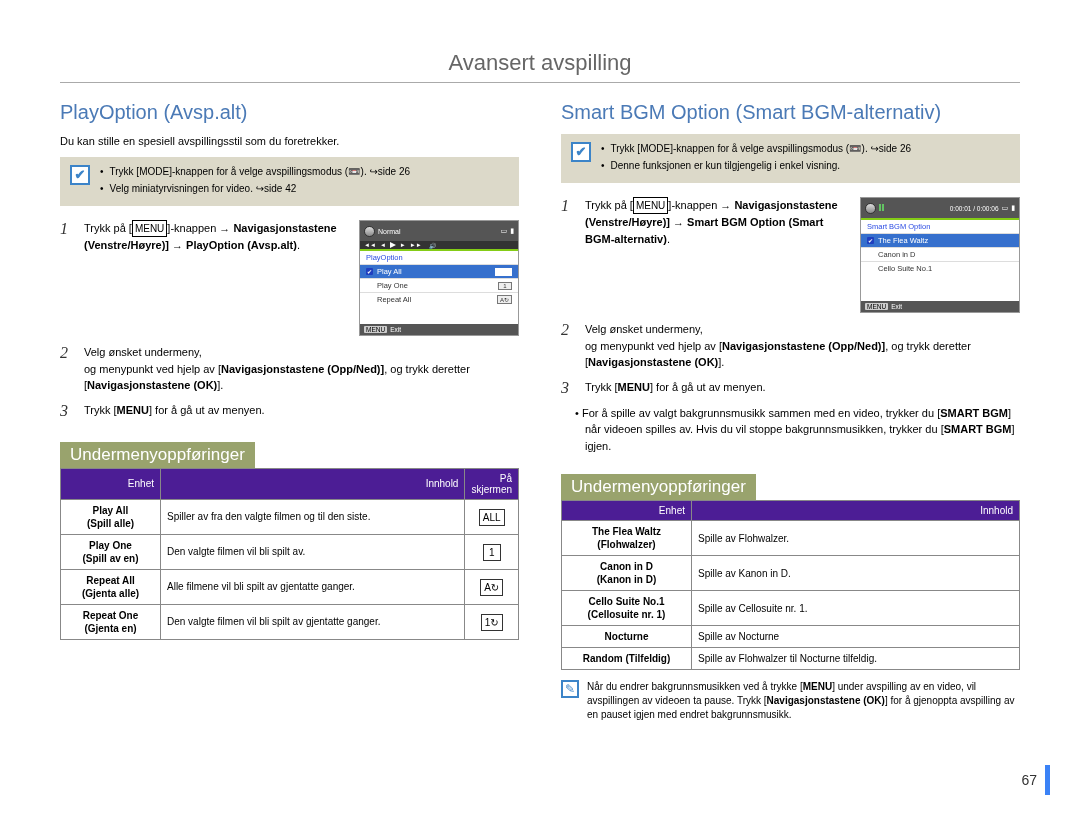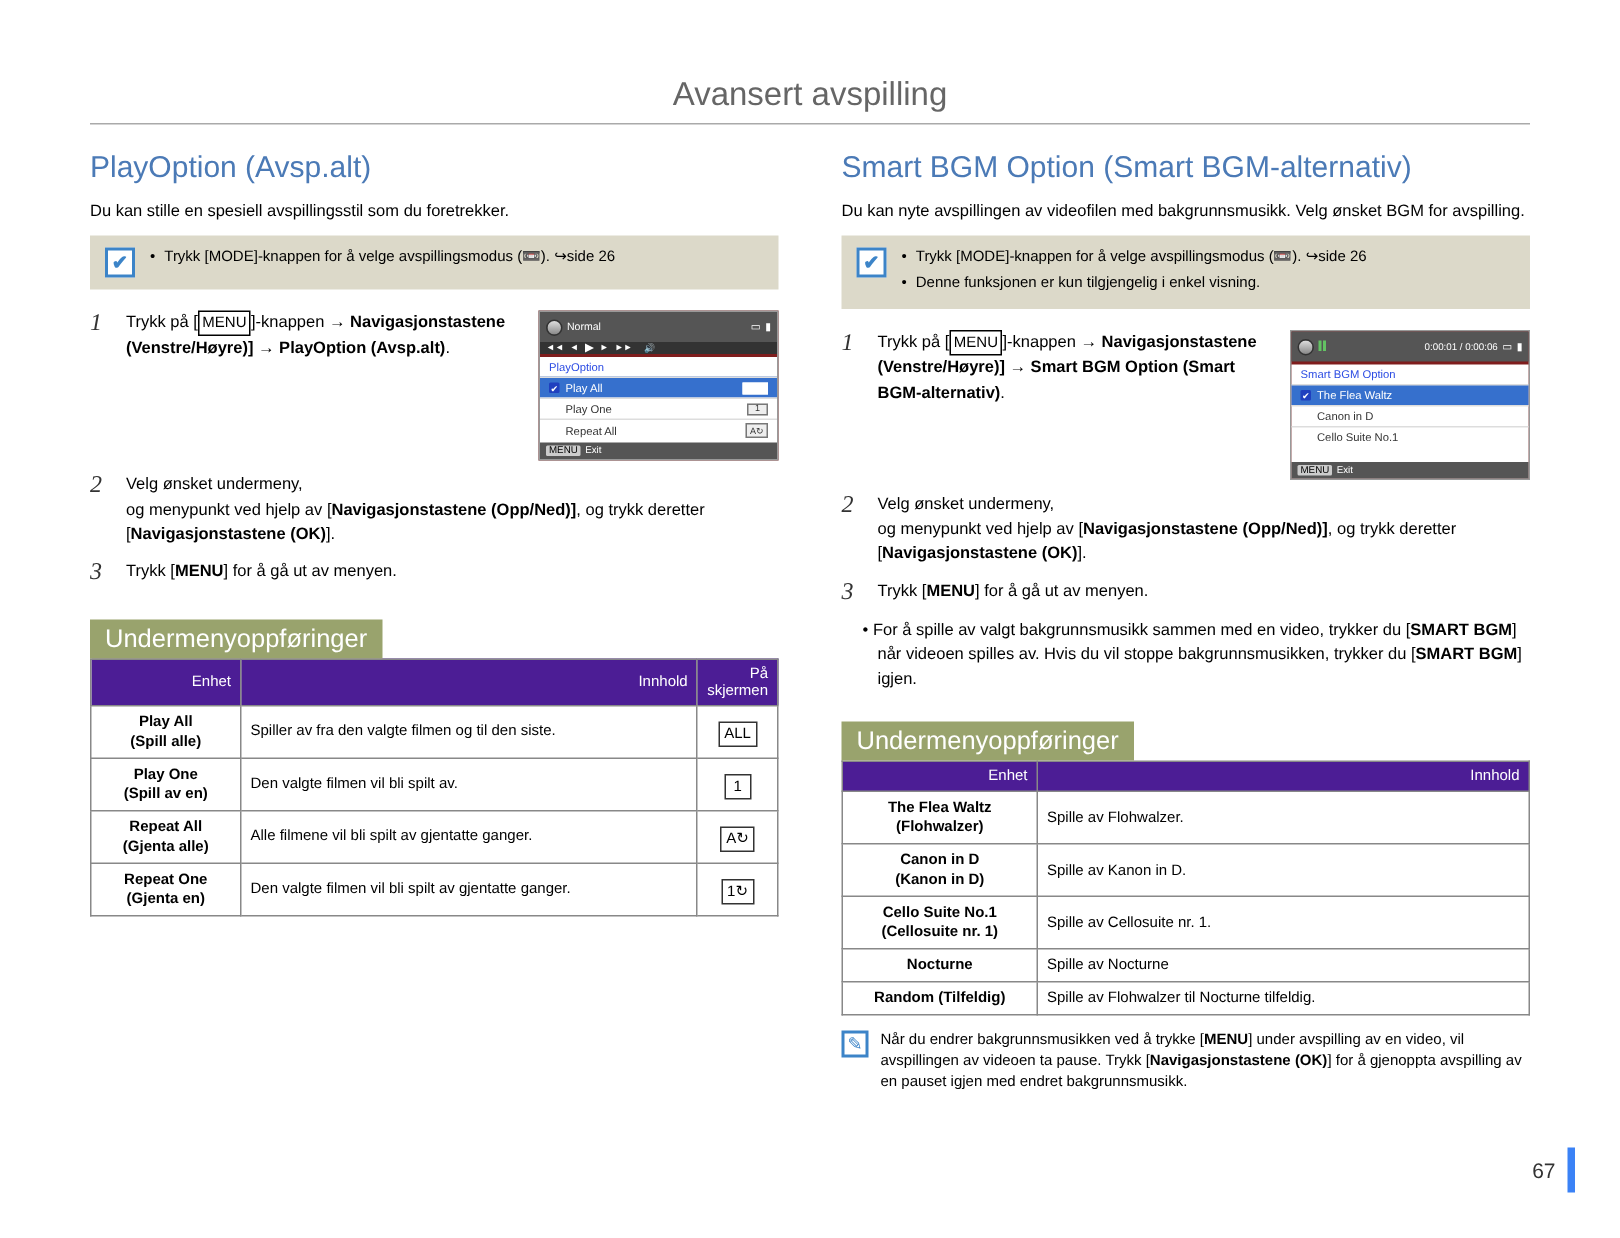--- a/index.html
+++ b/index.html
@@ -74,23 +74,23 @@
     flex: 0 0 14px;
     font-family: Georgia, serif;
     font-size: 16px;
     font-style: italic;
     color: #333;
   }
   .step-body { flex: 1; line-height: 1.5; }
   .step-body b { font-weight: bold; }
   .screen-thumb {
     flex: 0 0 160px;
-    height: 100px;
+    height: 116px;
     border: 1px solid #999;
-    background: #7f1d1d;
+    background: #84cc16;
     font-size: 7px;
     position: relative;
   }
   .screen-top {
     height: 20px; background: #555; display: flex; align-items: center;
     color: #fff; padding: 0 4px; gap: 3px; position: relative;
   }
   .screen-top .spacer { flex: 1; }
   .eye-icon {
     width: 11px; height: 11px; background: linear-gradient(#ddd,#888); border-radius: 50%; border:1px solid #333;
@@ -206,20 +206,21 @@
 <div class="columns">
 
   <div class="col">
     <h2 class="section-title">PlayOption (Avsp.alt)</h2>
     <p class="intro">Du kan stille en spesiell avspillingsstil som du foretrekker.</p>
 
     <div class="note-box">
       <div class="note-icon">✔</div>
       <ul>
         <li>Trykk [MODE]-knappen for å velge avspillingsmodus (📼). ↪side 26</li>
+        <li>Velg miniatyrvisningen for video. ↪side 42</li>
       </ul>
     </div>
 
     <div class="step-row">
       <div class="step-num">1</div>
       <div class="step-body">
         <span>Trykk på [</span><span class="btn-label">MENU</span><span>]-knappen →</span>
         <b>Navigasjonstastene (Venstre/Høyre)] → PlayOption (Avsp.alt)</b>.
       </div>
       <div class="screen-thumb">
@@ -307,21 +308,20 @@
         <td class="enhet"><span>Repeat One</span><span class="sub">(Gjenta en)</span></td>
         <td>Den valgte filmen vil bli spilt av gjentatte ganger.</td>
         <td class="icon-cell"><span class="icon-glyph">1↻</span></td>
       </tr>
     </tbody>
       </table>
   </div>
 
   <div class="col">
     <h2 class="section-title">Smart BGM Option (Smart BGM-alternativ)</h2>
-    <p class="intro">Du kan nyte avspillingen av videofilen med bakgrunnsmusikk. Velg ønsket BGM for avspilling.</p>
 
     <div class="note-box">
       <div class="note-icon">✔</div>
       <ul>
         <li>Trykk [MODE]-knappen for å velge avspillingsmodus (📼). ↪side 26</li>
         <li>Denne funksjonen er kun tilgjengelig i enkel visning.</li>
       </ul>
     </div>
 
     <div class="step-row">

